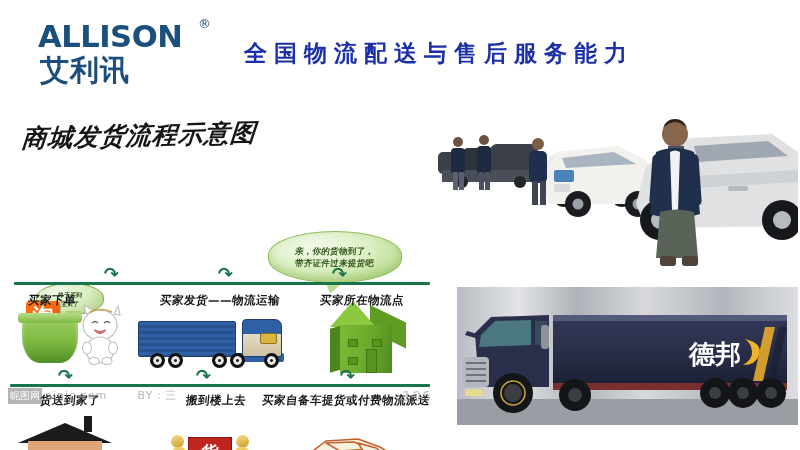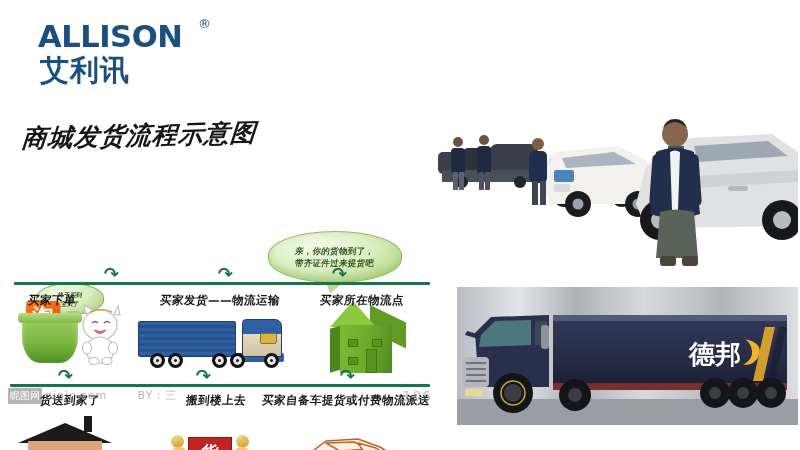--- a/index.html
+++ b/index.html
@@ -235,20 +235,21 @@
 <body>
 
 <div id="slide">
 
   <div class="logo-wrap">
     <div class="logo-en">ALLISON</div>
     <div class="logo-reg">®</div>
     <div class="logo-cn">艾利讯</div>
   </div>
 
+  <div class="slide-title">全国物流配送与售后服务能力</div>
 
   <div class="diagram">
 
     <div class="diagram-title">商城发货流程示意图</div>
 
     <div class="mini-bubble">
       <div class="mini-line">终于买到</div>
       <div class="mini-line">宝贝了</div>
     </div>
     <div class="mini-tail"></div>

